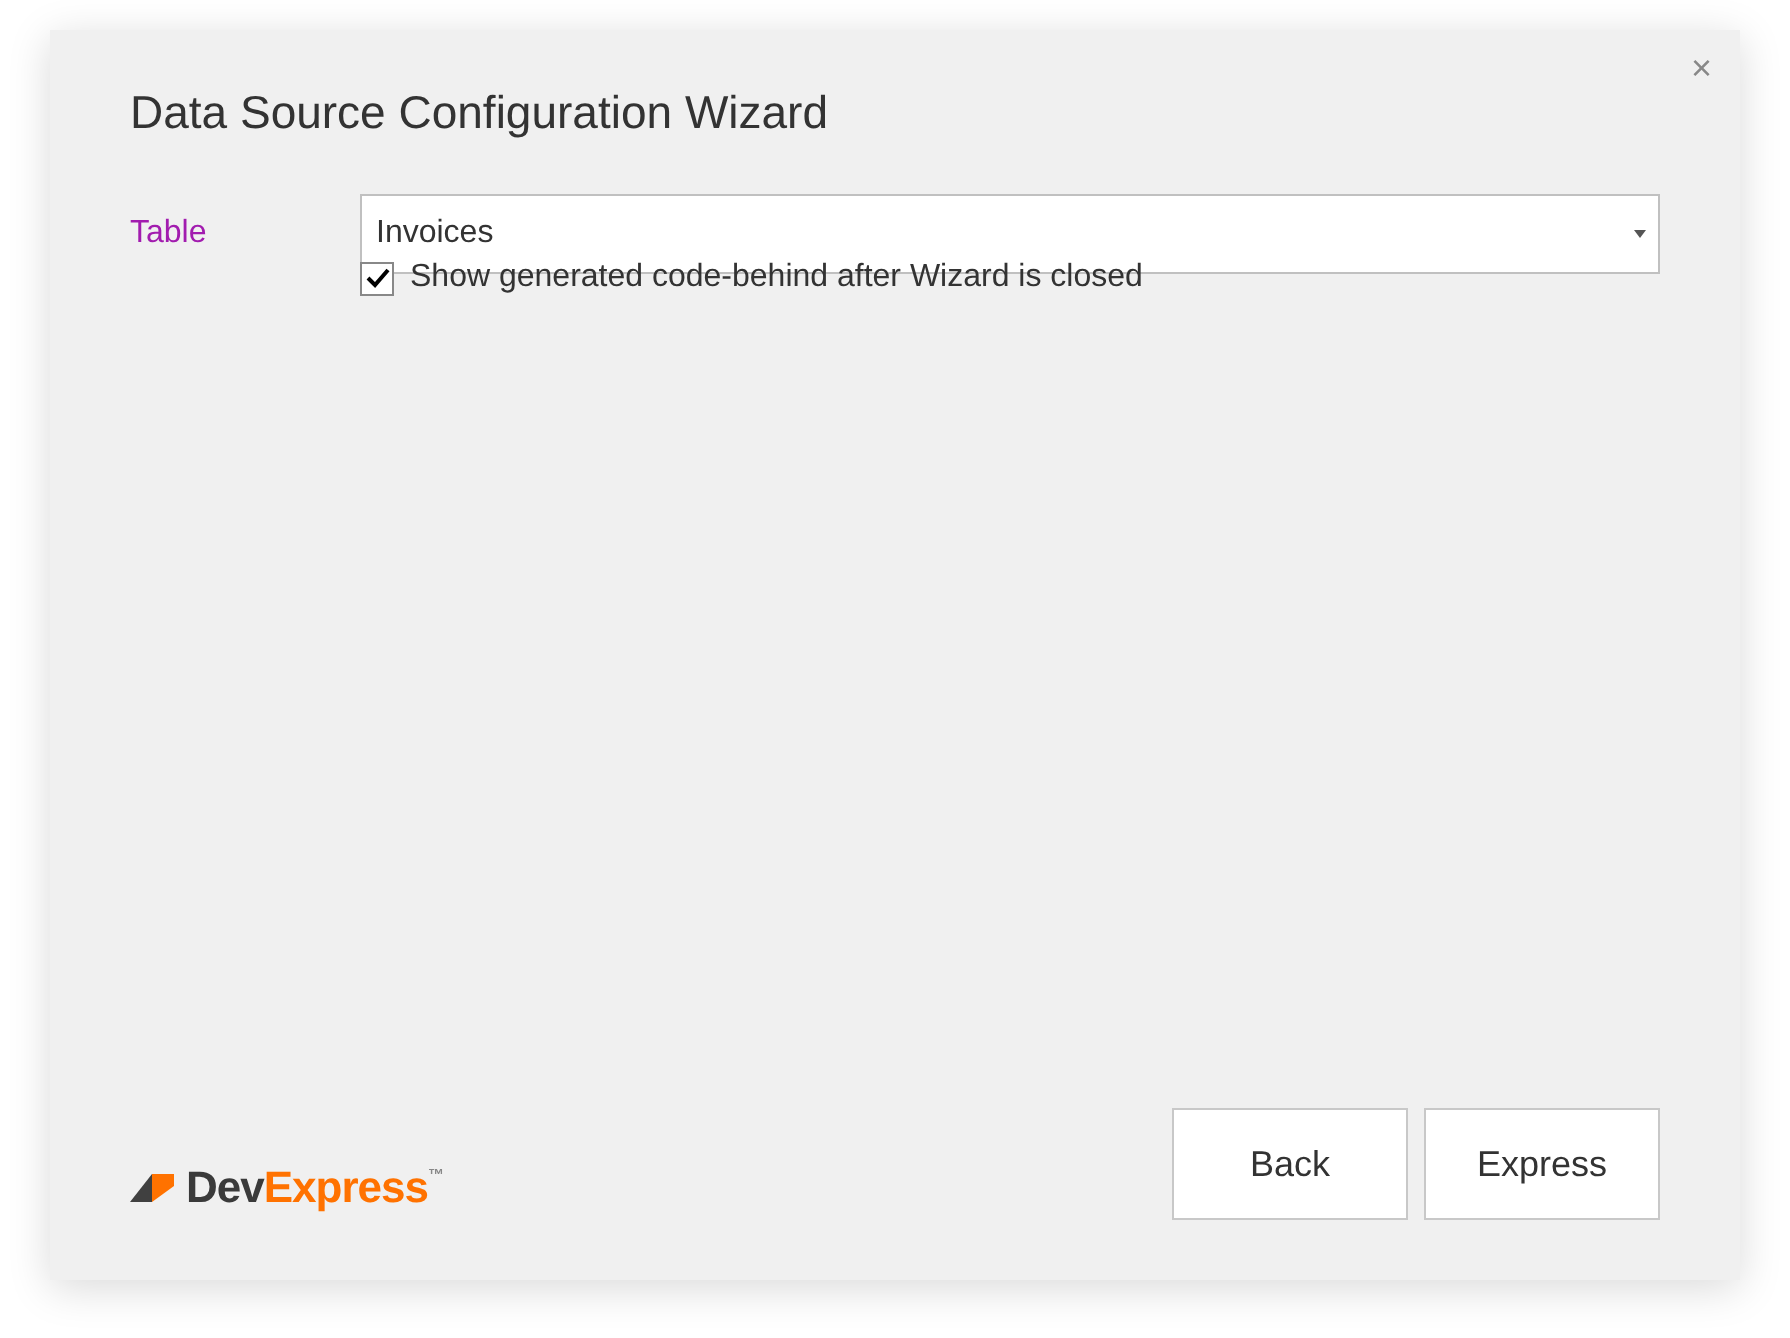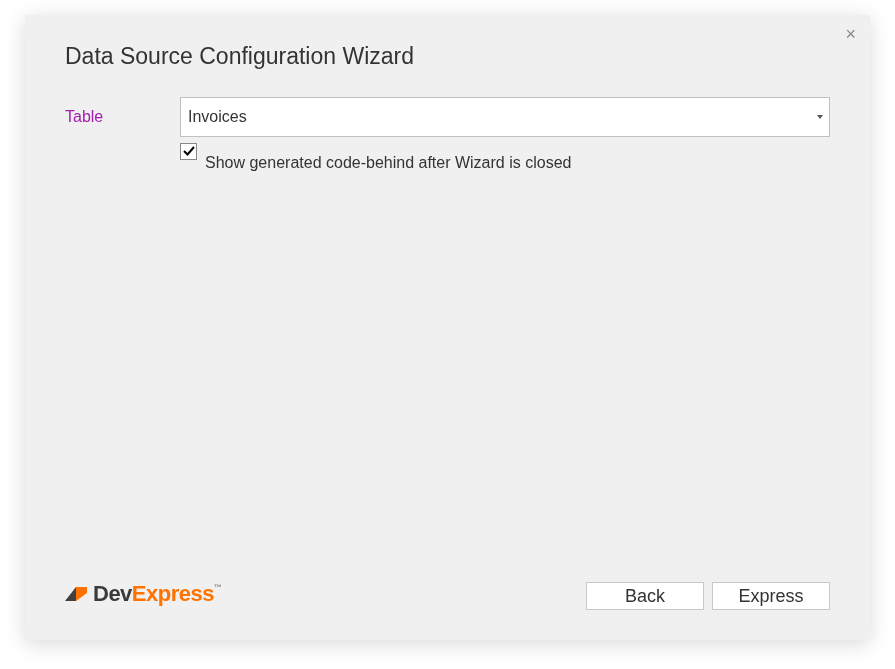--- a/index.html
+++ b/index.html
@@ -96,21 +96,20 @@
       cursor: pointer;
     }
     .checkbox svg {
       position: absolute;
       left: 0px;
       top: -1px;
     }
     .check-label {
       font-size: 16px;
       color: #333;
-      margin-top: 24px;
     }
     .footer {
       position: absolute;
       left: 40px;
       right: 40px;
       bottom: 25px;
     }
     .logo-row {
       display: flex;
       align-items: center;
@@ -144,21 +143,21 @@
     }
     .buttons {
       position: absolute;
       right: 40px;
       bottom: 30px;
       display: flex;
       gap: 8px;
     }
     .btn {
       width: 118px;
-      height: 28px;
+      height: 56px;
       background: #fff;
       border: 1px solid #c8c8c8;
       font-size: 18px;
       color: #333;
       cursor: pointer;
       font-family: inherit;
       display: flex;
       align-items: center;
       justify-content: center;
     }

